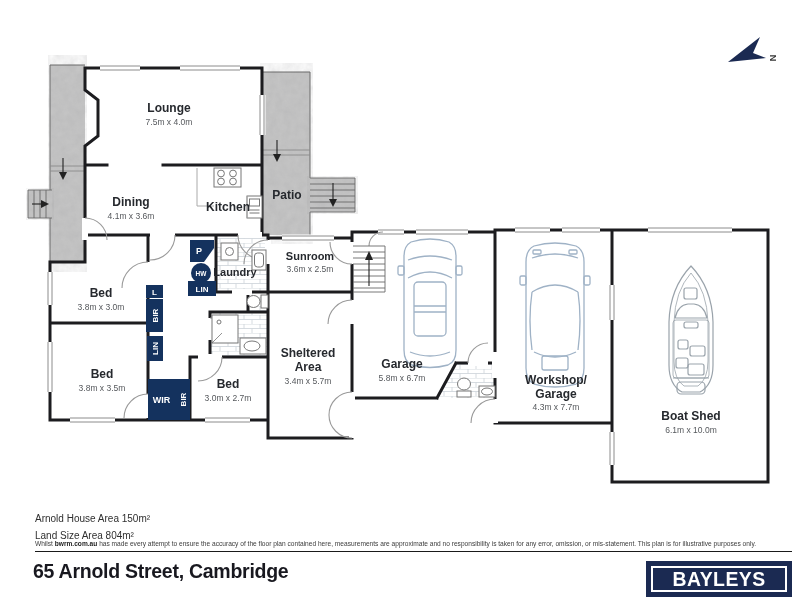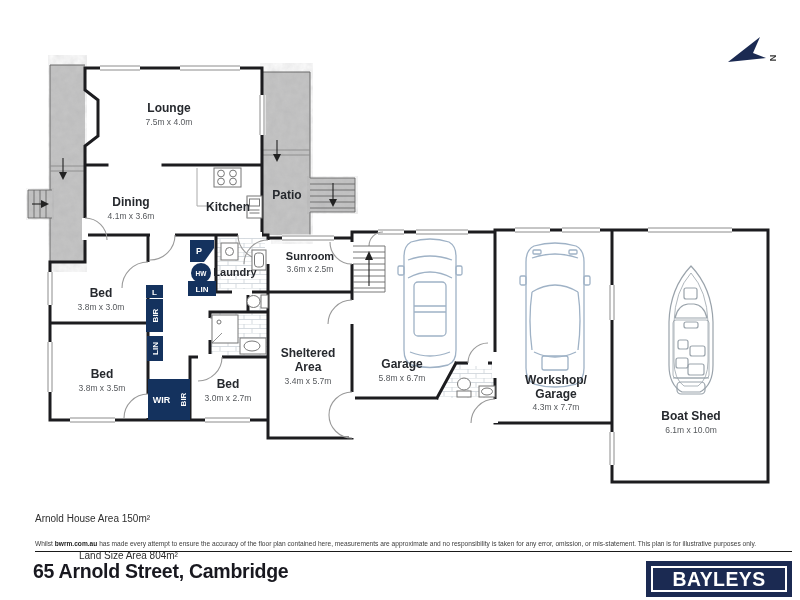--- a/index.html
+++ b/index.html
@@ -342,21 +342,21 @@
   <text class="room-dims" x="691" y="433">6.1m x 10.0m</text>
 
   <g>
     <polygon points="728,62 760,37 753,53 766,58" fill="#1b2a52"></polygon>
     <text x="770" y="58" transform="rotate(90 770 58)" style="font-size:9px;fill:#333;text-anchor:middle;font-weight:bold;">N</text>
   </g>
 </svg>
 
 
 <div class="footer-line" style="top:513px;">Arnold House Area 150m²</div>
-<div class="footer-line" style="top:550px;margin-left:44px;">Land Size Area 804m²</div>
+<div class="footer-line" style="top:530px;">Land Size Area 804m²</div>
 <div class="disclaimer">
   <span>Whilst </span><span class="b">bwrm.com.au</span><span> has made every attempt to ensure the accuracy of the floor plan contained here, measurements are approximate and no responsibility is taken for any error, omission, or mis-statement. This plan is for illustrative purposes only.</span>
 </div>
 <div class="rule"></div>
 <div class="address">65 Arnold Street, Cambridge</div>
 <div class="logo">
   <div class="logo-inner">
     <span>BAYLEYS</span>
   </div>
 </div>

